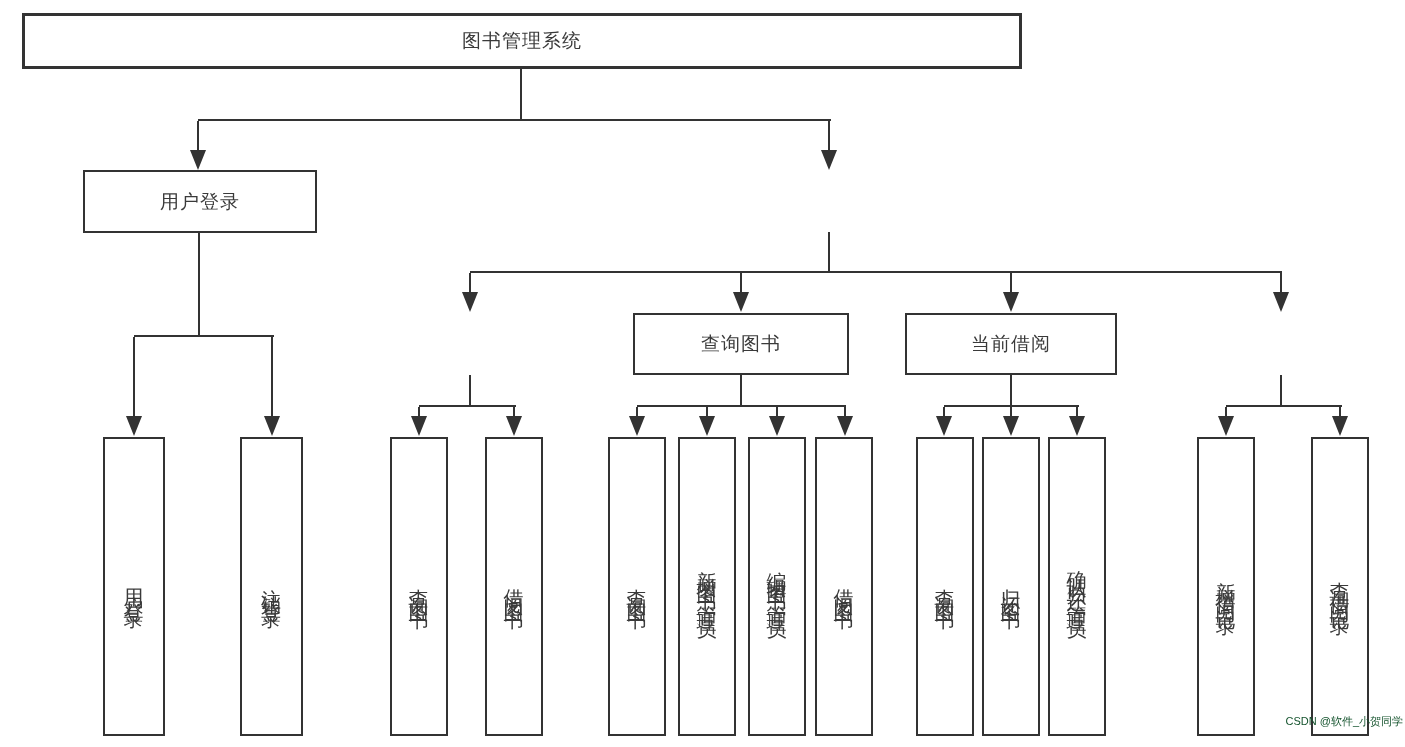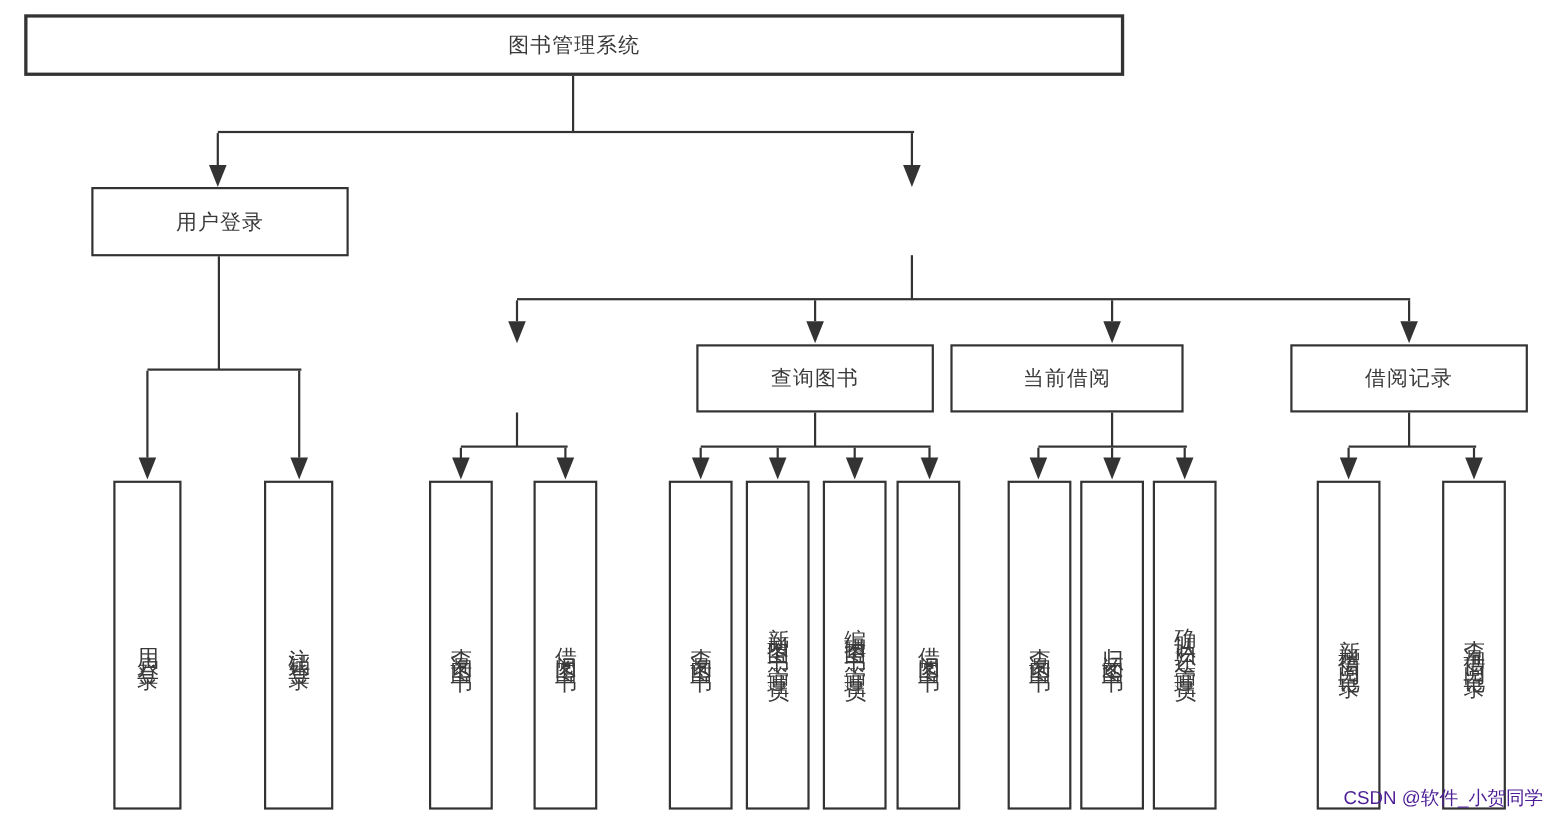--- a/index.html
+++ b/index.html
@@ -35,22 +35,22 @@
     position: absolute;
     width: 0; height: 0;
     border-left: 8px solid transparent;
     border-right: 8px solid transparent;
     border-top: 20px solid #333333;
   }
   .watermark {
     position: absolute;
     left: 1145px; top: 714px; width: 258px;
     text-align: right;
-    font-size: 17px;
-    color: #4c1d95;
+    font-size: 11px;
+    color: #14532d;
     z-index: 5;
     white-space: nowrap;
   }
 </style>
 </head>
 <body>
 
 <div class="canvas">
 
   <div class="box hbox root-box" style="left:22px;top:13px;width:1000px;height:56px">
@@ -82,25 +82,22 @@
   <div class="line" style="left:740px;top:273px;width:2px;height:19px"></div>
   <div class="arrow" style="left:733px;top:292px"></div>
   <div class="line" style="left:1010px;top:273px;width:2px;height:19px"></div>
   <div class="arrow" style="left:1003px;top:292px"></div>
   <div class="line" style="left:1280px;top:273px;width:2px;height:19px"></div>
   <div class="arrow" style="left:1273px;top:292px"></div>
 
   <div class="box hbox" style="left:633px;top:313px;width:216px;height:62px">
     <span>查询图书</span>
   </div>
-  <div class="box hbox" style="left:864px;top:313px;width:212px;height:62px">
+  <div class="box hbox" style="left:905px;top:313px;width:212px;height:62px">
     <span>当前借阅</span>
-  </div>
-  <div class="box hbox" style="left:1173px;top:313px;width:216px;height:62px">
-    <span>借阅记录</span>
   </div>
 
   <div class="line" style="left:469px;top:375px;width:2px;height:31px"></div>
   <div class="line" style="left:419px;top:405px;width:97px;height:2px"></div>
   <div class="line" style="left:418px;top:407px;width:2px;height:10px"></div>
   <div class="arrow" style="left:411px;top:416px"></div>
   <div class="line" style="left:513px;top:407px;width:2px;height:10px"></div>
   <div class="arrow" style="left:506px;top:416px"></div>
 
   <div class="line" style="left:740px;top:375px;width:2px;height:31px"></div>

